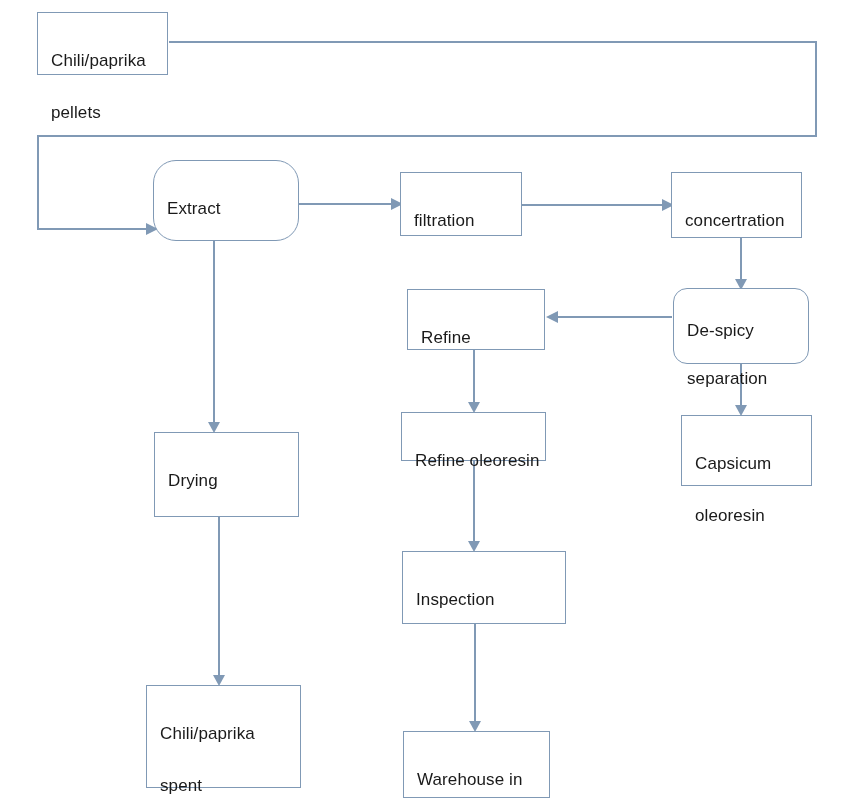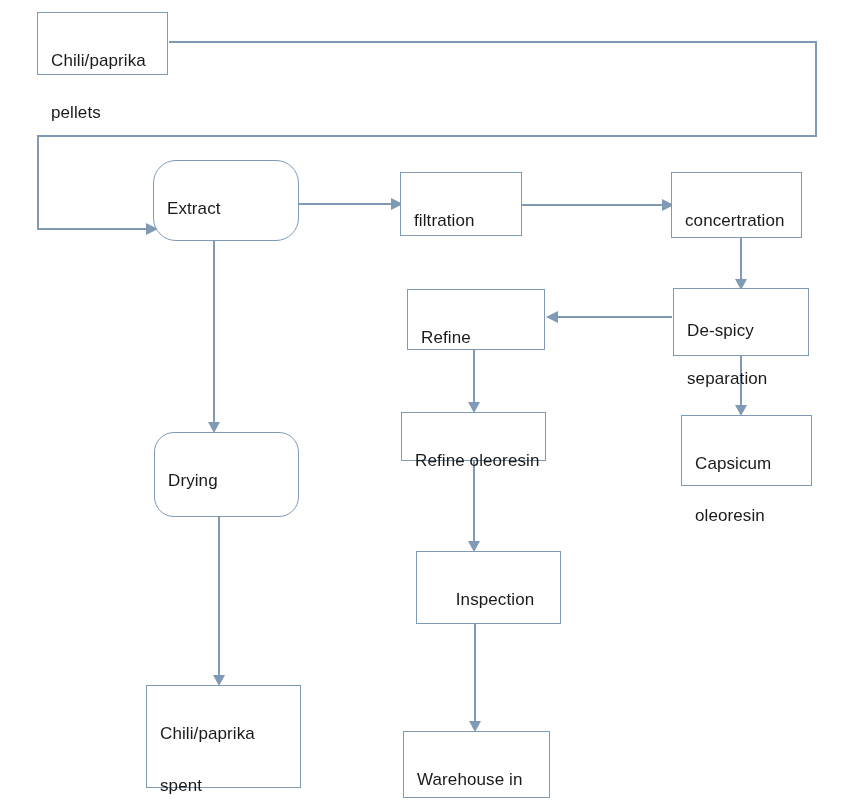--- a/index.html
+++ b/index.html
@@ -130,43 +130,43 @@
   </div>
 
   <div class="node" style="left:400px; top:172px; width:122px; height:64px;">
     <span>filtration</span>
   </div>
 
   <div class="node" style="left:671px; top:172px; width:131px; height:66px;">
     <span class="sp">concertration</span>
   </div>
 
-  <div class="node" style="left:673px; top:288px; width:136px; height:68px; line-height:24px; padding-top:6px;">
+  <div class="node" style="left:673px; top:288px; width:136px; height:76px; line-height:24px; padding-top:6px;border-radius:14px;">
     <span class="sp">De-spicy</span><br>
     <span>separation</span>
   </div>
 
   <div class="node" style="left:407px; top:289px; width:138px; height:61px;">
     <span>Refine</span>
   </div>
 
   <div class="node" style="left:401px; top:412px; width:145px; height:49px;">
     <span>Refine </span><span class="sp">oleoresin</span>
   </div>
 
   <div class="node" style="left:681px; top:415px; width:131px; height:71px;">
     <span>Capsicum</span><br>
     <span class="sp">oleoresin</span>
   </div>
 
-  <div class="node" style="left:154px; top:432px; width:145px; height:85px;border-radius:20px;">
+  <div class="node" style="left:154px; top:432px; width:145px; height:85px;">
     <span>Drying</span>
   </div>
 
-  <div class="node" style="left:416px; top:551px; width:145px; height:73px;text-align:center;">
+  <div class="node" style="left:402px; top:551px; width:164px; height:73px;">
     <span>Inspection</span>
   </div>
 
   <div class="node" style="left:146px; top:685px; width:155px; height:103px;">
     <span>Chili/paprika</span><br>
     <span>spent</span>
   </div>
 
   <div class="node" style="left:403px; top:731px; width:147px; height:67px;">
     <span>Warehouse in</span>

